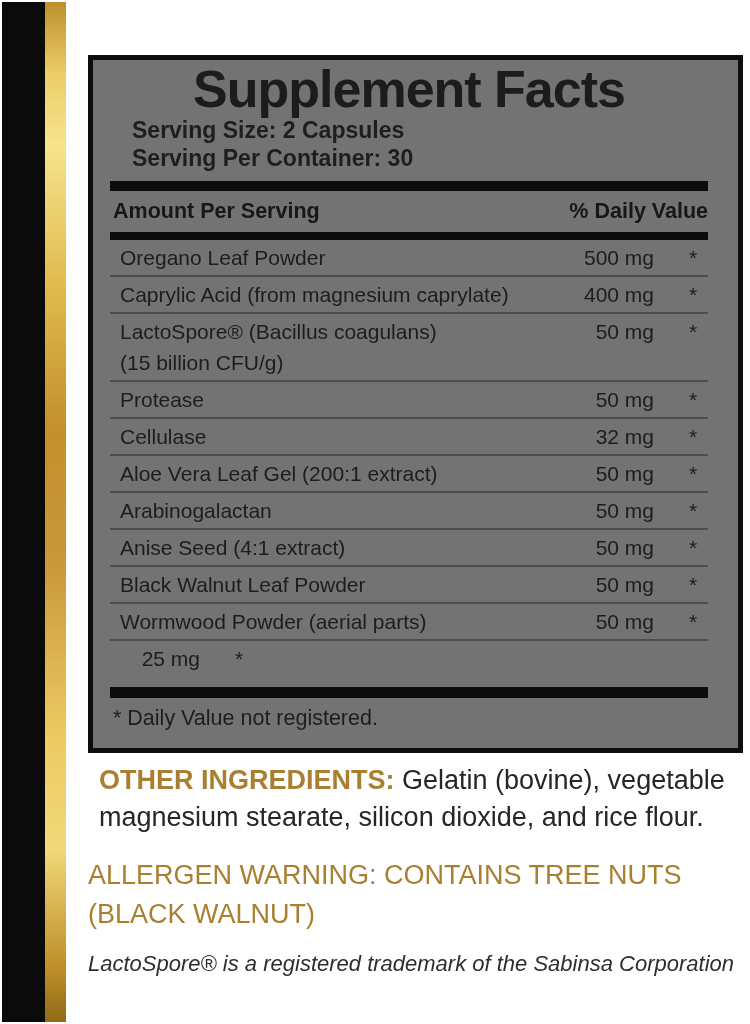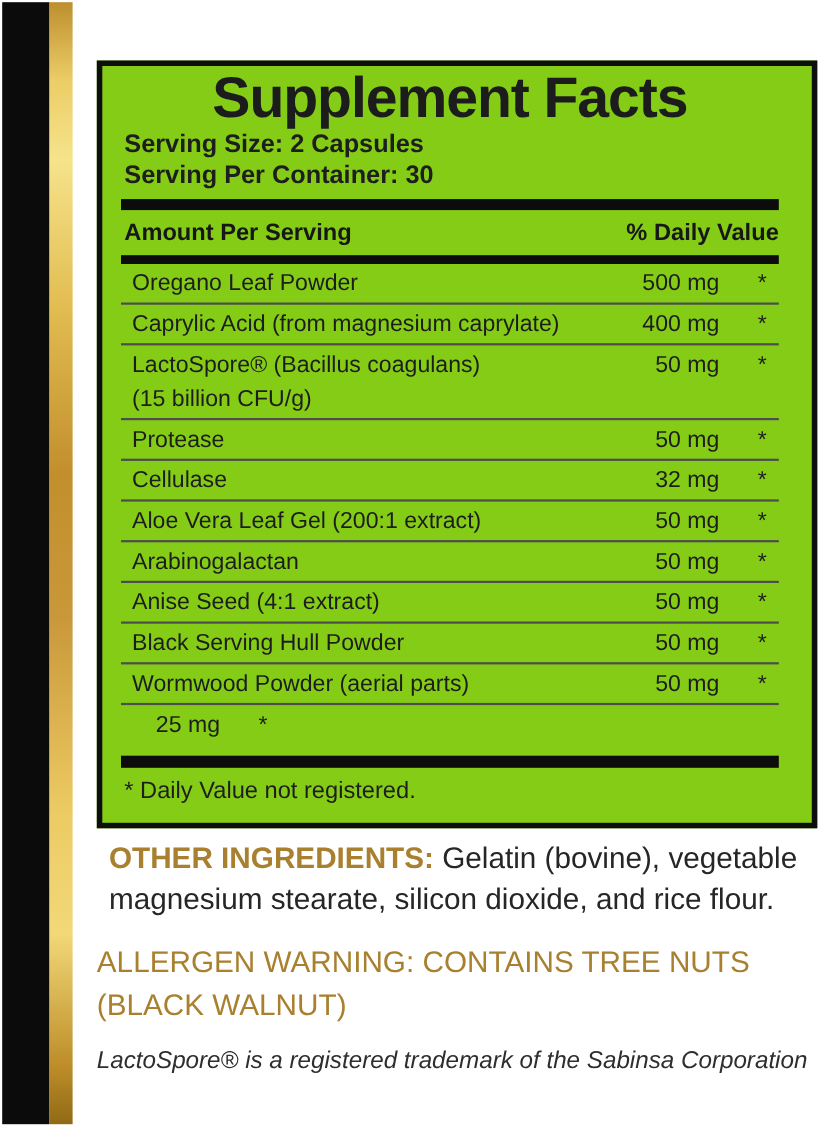--- a/index.html
+++ b/index.html
@@ -9,26 +9,26 @@
 
   
   .stripe-black { position:absolute; left:2px; top:2px; width:43px; height:1020px; background:#0b0b0b; }
   .stripe-gold  { position:absolute; left:45px; top:2px; width:21px; height:1020px;
     background:linear-gradient(180deg,
       #bd8f2e 0%, #eccd67 7%, #f6e38b 14%, #e2bd52 27%, #c28f2c 42%,
       #c9983a 55%, #ecca63 72%, #f2d878 83%, #bc8c28 95%, #8f6a16 100%); }
 
   
   .facts-box { position:absolute; left:88px; top:55px; width:655px; height:698px;
-    border:5px solid #0e0e0e; background:#84cc16; padding:0 30px 5px 17px; }
+    border:5px solid #0e0e0e; background:#737373; padding:0 30px 5px 17px; }
 
   .title { font-size:52px; line-height:54px; font-weight:700; letter-spacing:-1px;
     text-align:center; color:#1c1c1c; margin-top:2px; }
 
-  .serving { font-size:23px; line-height:28px; font-weight:600; color:#1e1e1e; padding-left:3px; }
+  .serving { font-size:23px; line-height:28px; font-weight:600; color:#1e1e1e; padding-left:3px;margin-left:19px; }
   .serving:first-of-type { margin-top:6px; }
 
   .bar { width:100%; background:#0c0c0c; }
   .bar-1 { height:10px; margin-top:9px; }
   .bar-2 { height:8px; }
   .bar-3 { height:11px; margin-top:11px; }
 
   .hdr-row { display:flex; justify-content:space-between; align-items:center;
     font-size:21.5px; line-height:27px; font-weight:600; color:#171717; padding:7px 0 7px 3px; }
 
@@ -140,21 +140,21 @@
     <div class="name">
       <div class="n1">Anise Seed (4:1 extract)</div>
 
     </div>
     <div class="amt">50 mg</div>
     <div class="dv">*</div>
   </div>
 
   <div class="row">
     <div class="name">
-      <div class="n1">Black Serving Hull Powder</div>
+      <div class="n1">Black Walnut Leaf Powder</div>
 
     </div>
     <div class="amt">50 mg</div>
     <div class="dv">*</div>
   </div>
 
   <div class="row">
     <div class="name">
       <div class="n1">Wormwood Powder (aerial parts)</div>
 

